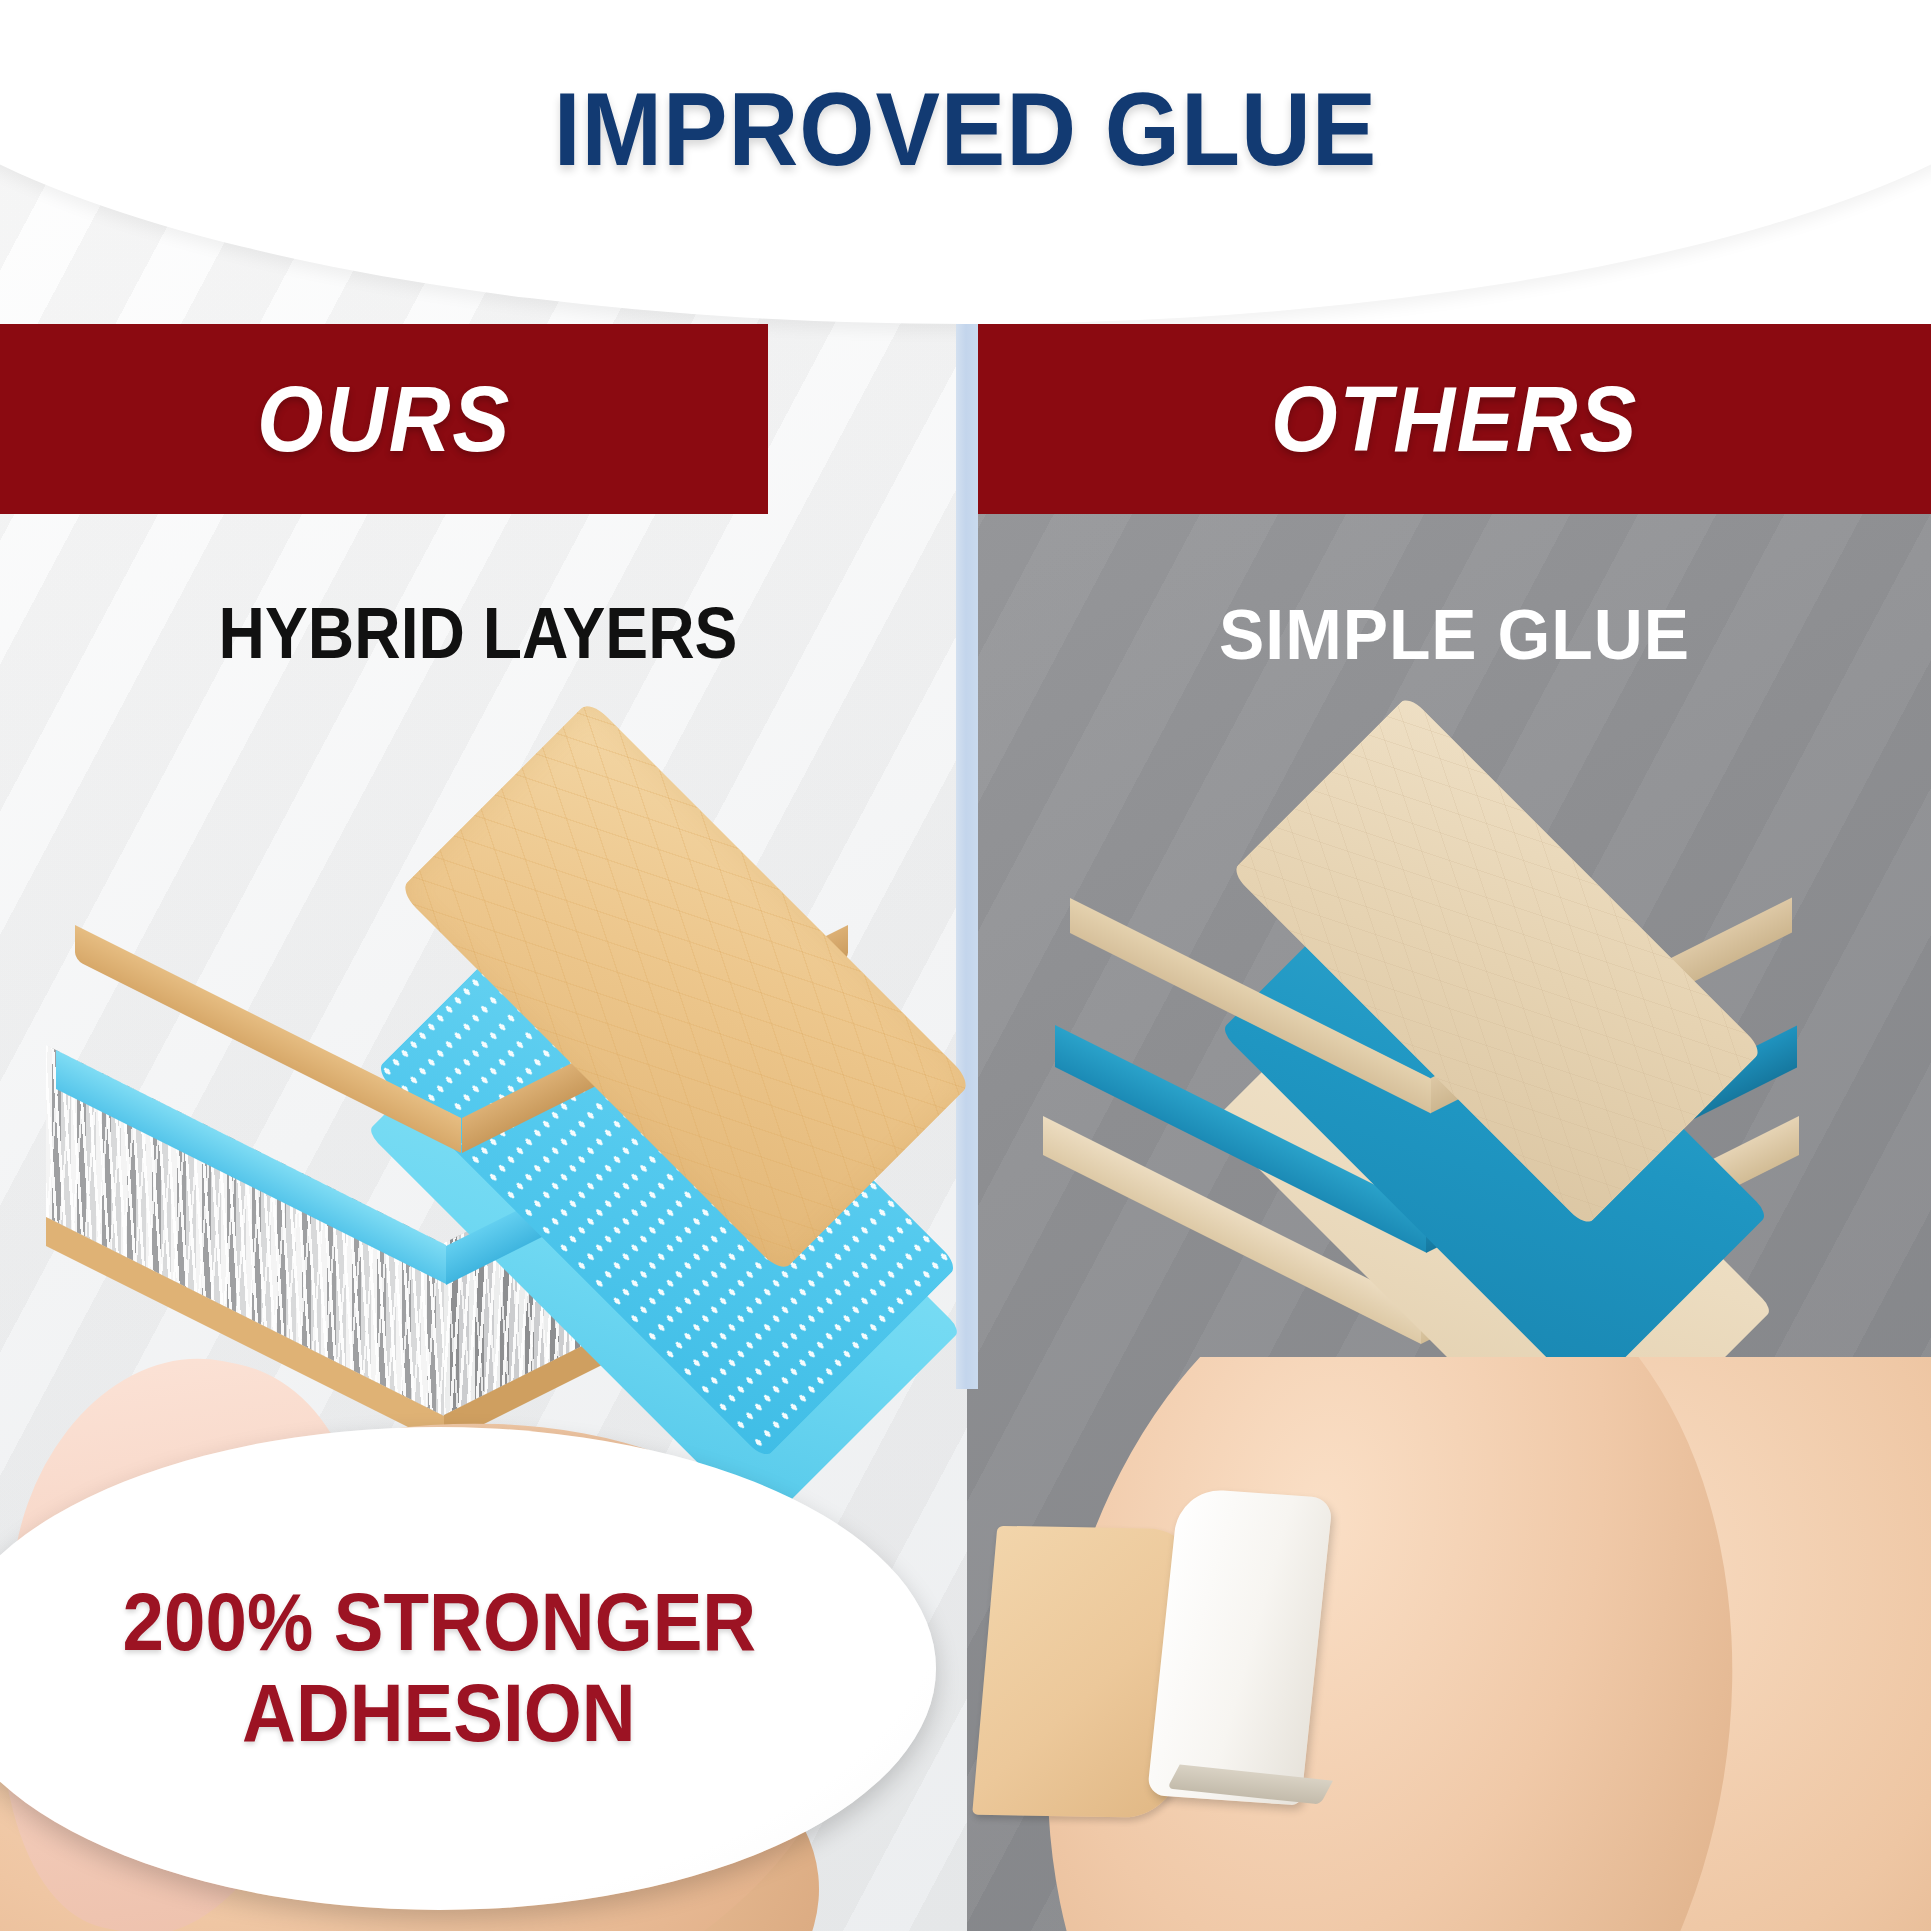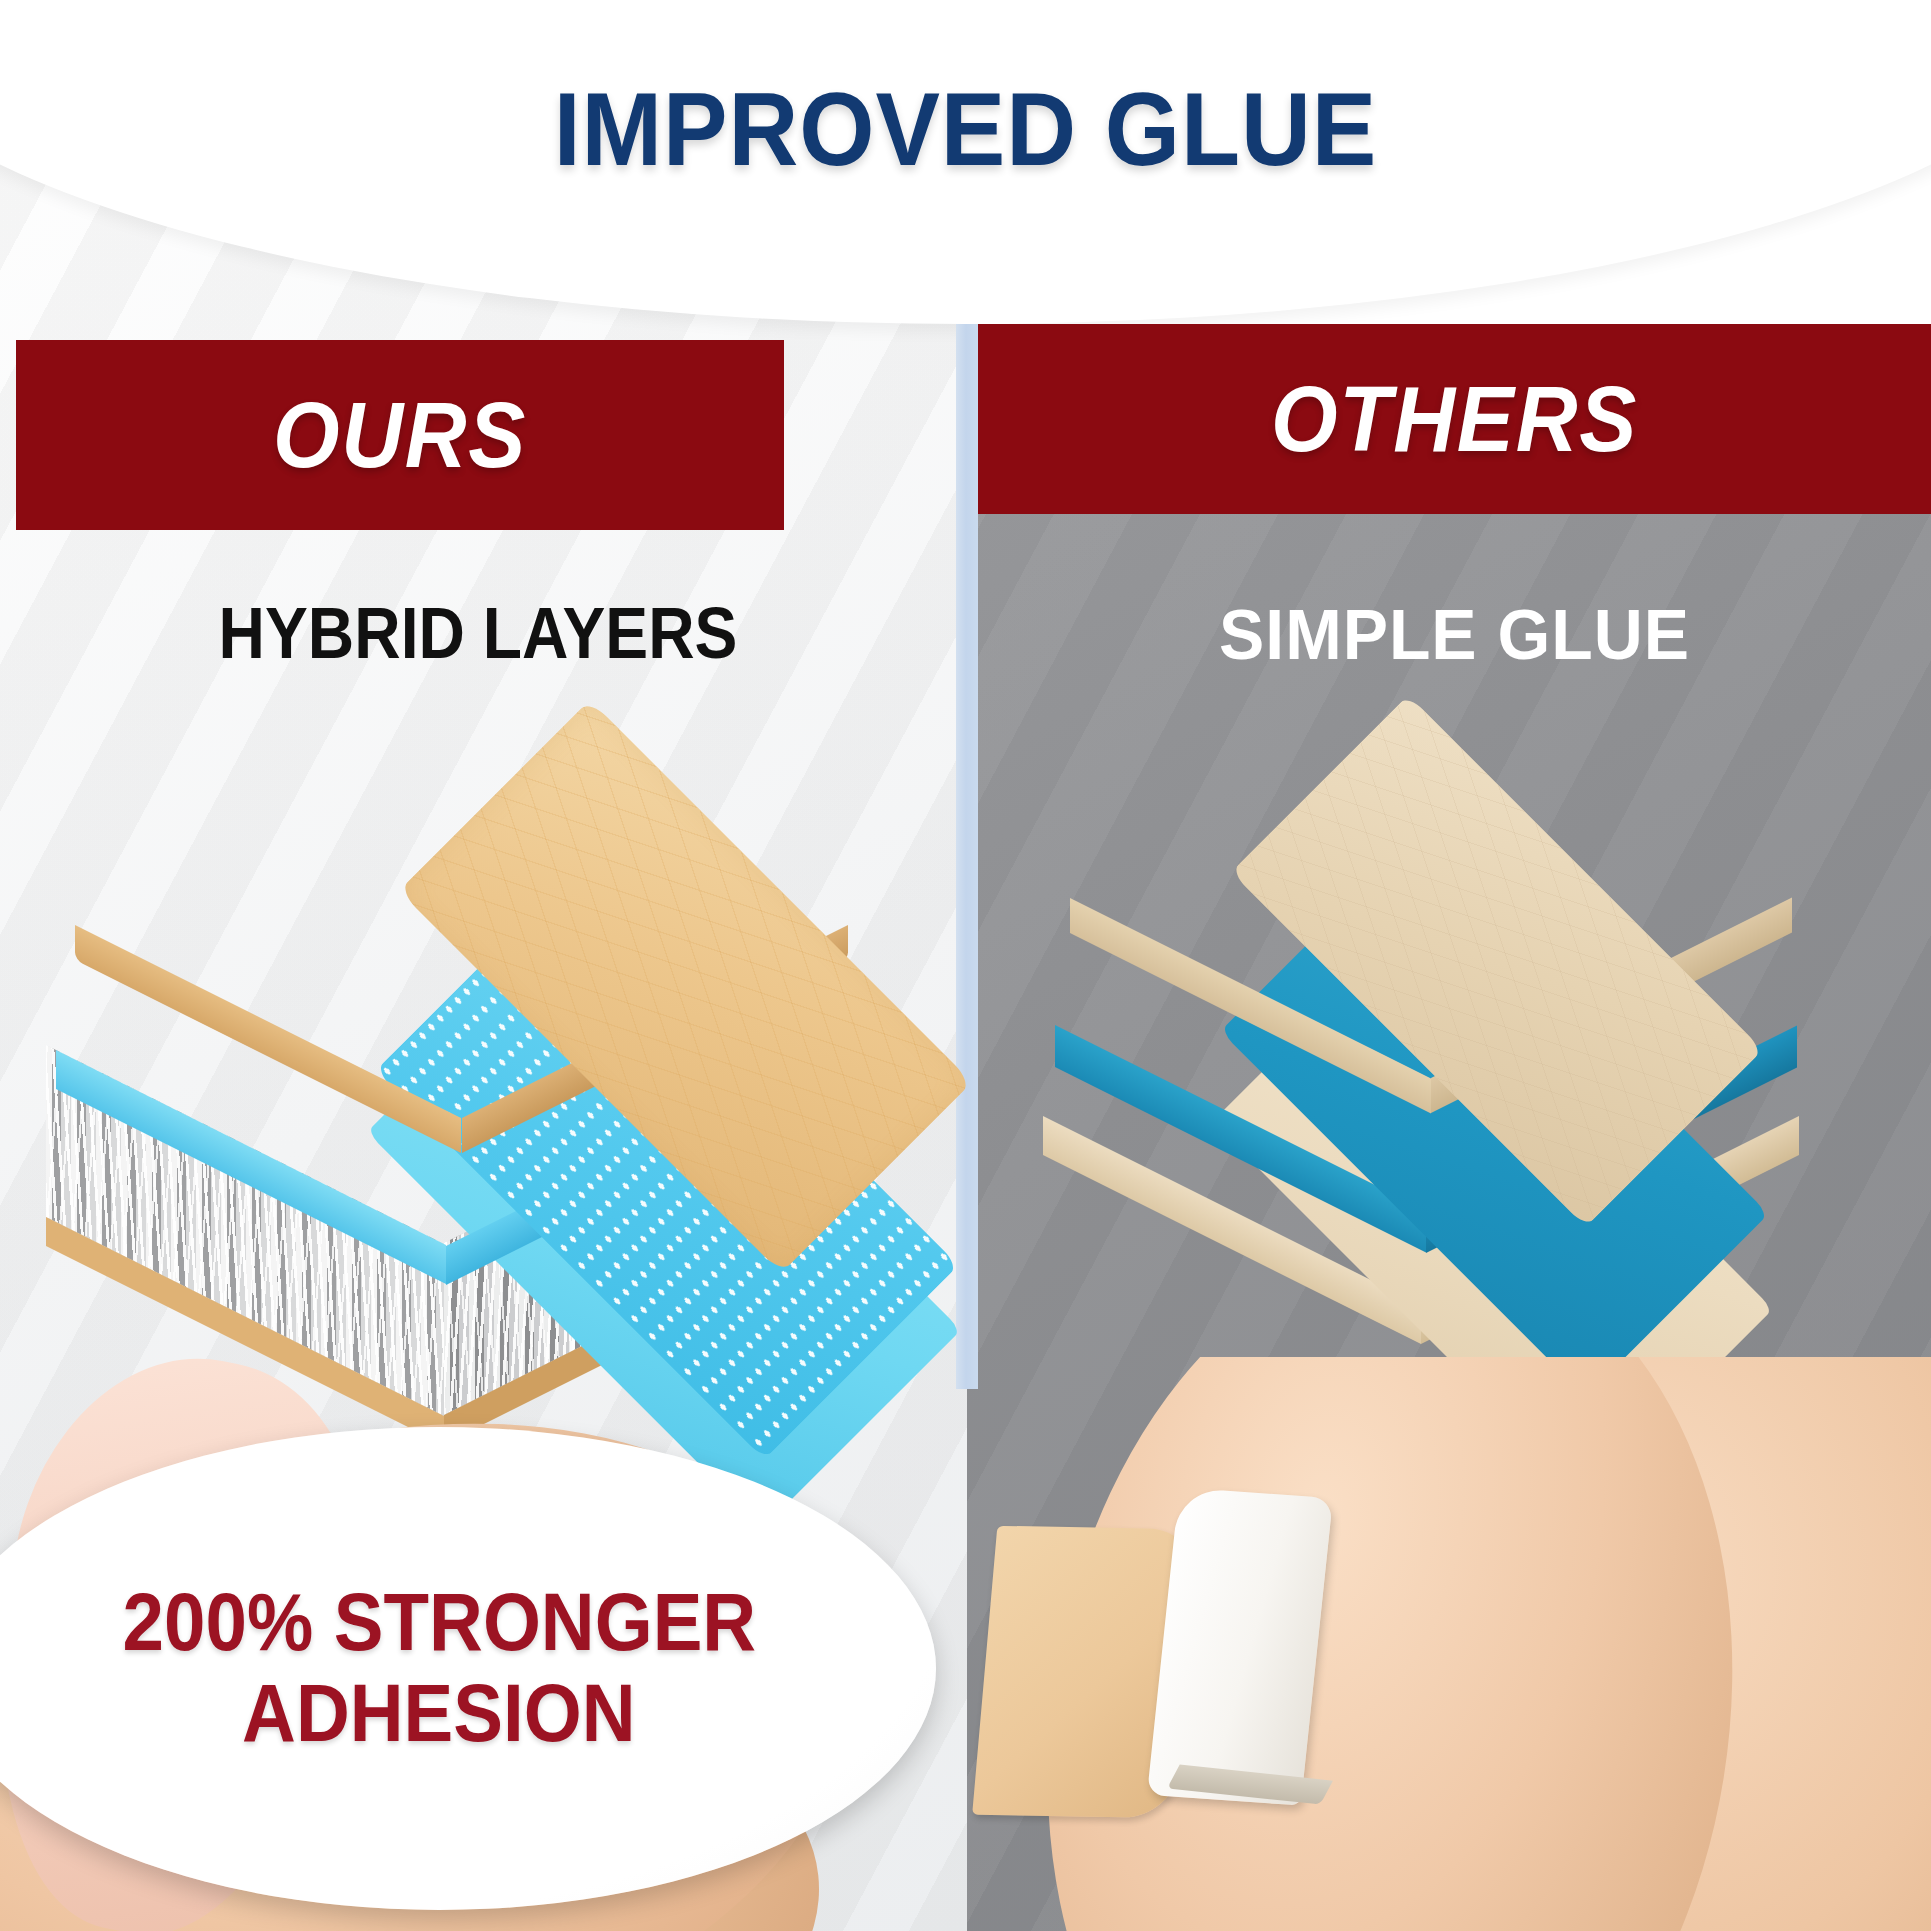--- a/index.html
+++ b/index.html
@@ -54,21 +54,21 @@
     transform:scaleX(0.93);
     text-shadow:0 4.8px 8.7px rgba(0,0,0,0.16);
     white-space:nowrap;
   }
 
   
   .banner{
     position:absolute;top:324px;height:190px;
     background:#8b0a11;
   }
-  .banner-left{left:16px;width:768px;margin-top:16px;}
+  .banner-left{left:0;width:768px;}
   .banner-right{left:978px;width:953px;}
   .banner-label{
     position:absolute;top:0;height:190px;
     display:flex;align-items:center;justify-content:center;
     width:100%;
     color:#ffffff;
     font-weight:bold;font-style:italic;
     font-size:93px;
     letter-spacing:1.9px;
     transform:scaleX(0.92);

